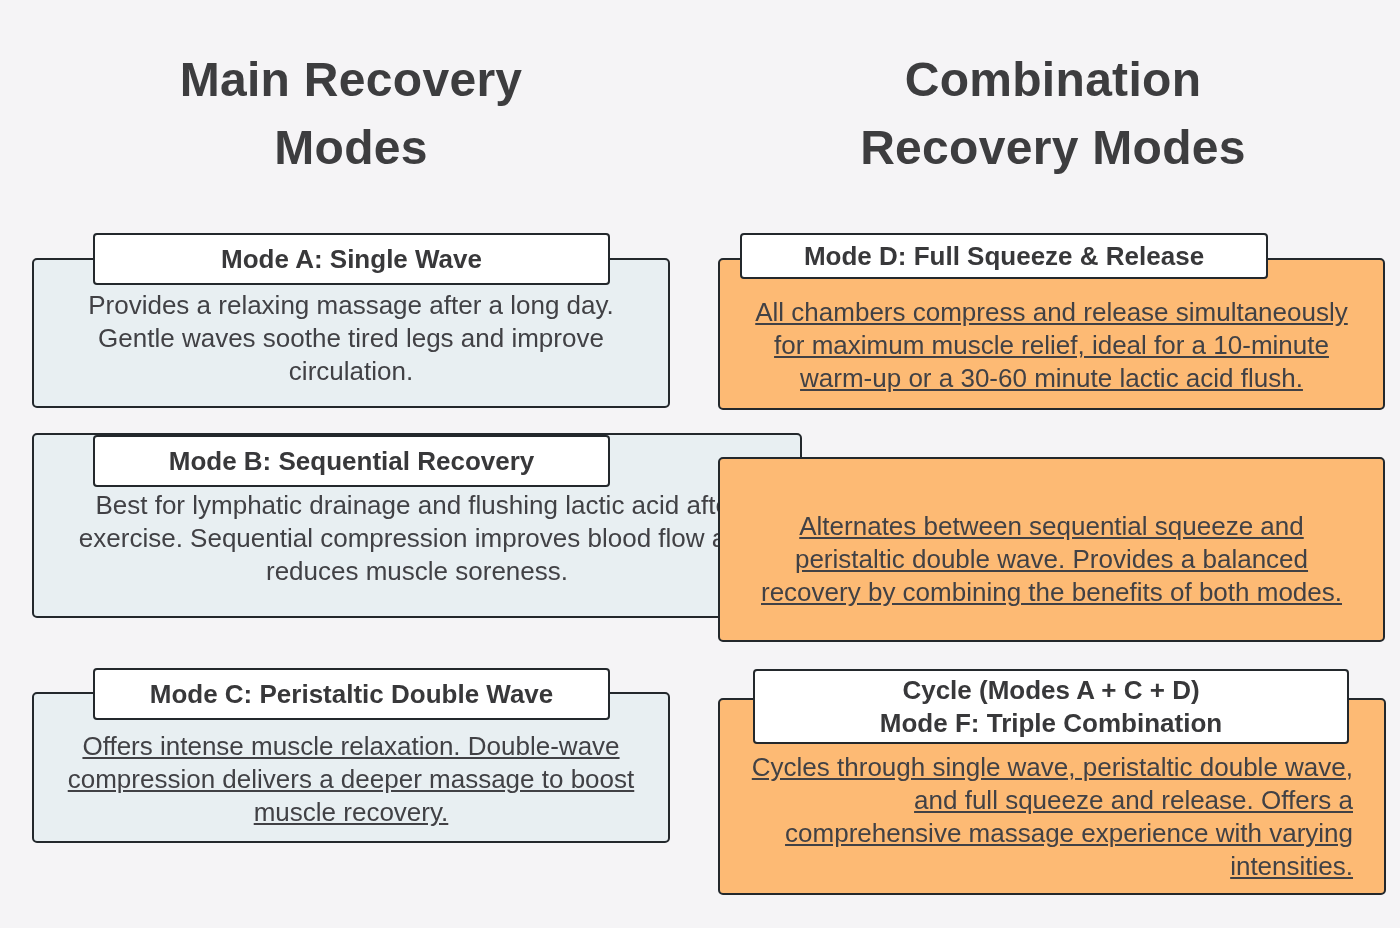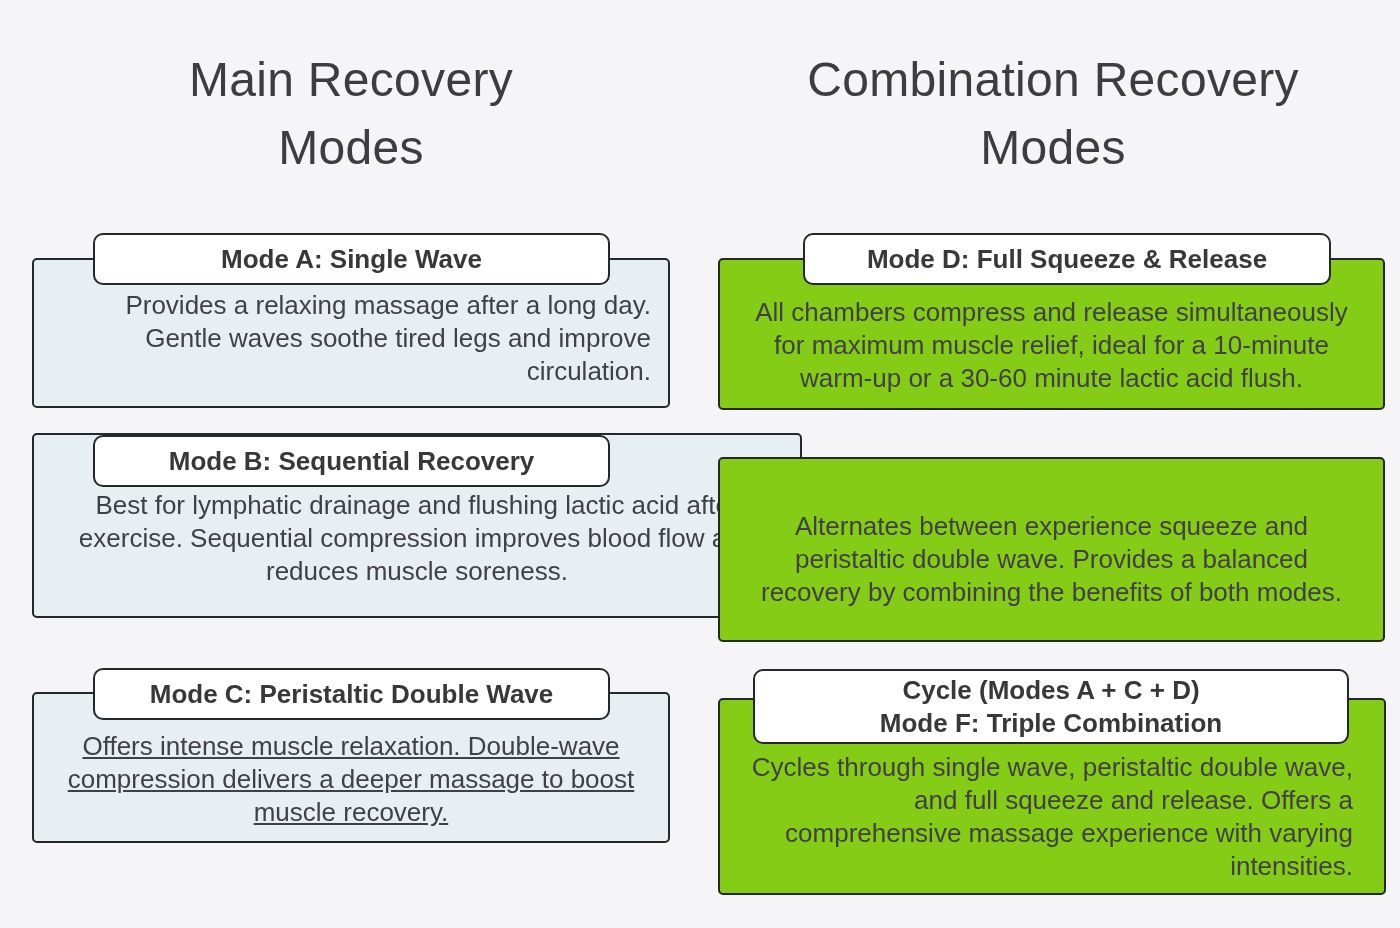--- a/index.html
+++ b/index.html
@@ -8,21 +8,21 @@
     width: 1400px;
     height: 928px;
     background: #f5f4f6;
     font-family: "Liberation Sans", sans-serif;
     overflow: hidden;
   }
   .heading {
     position: absolute;
     text-align: center;
     font-size: 48px;
-    font-weight: 400;
+    font-weight: 700;
     line-height: 68px;
     color: #3d3d3f;
     letter-spacing: 0.3px;
   }
   #heading-left  { left: 141px; top: 46px; width: 420px; }
   #heading-right { left: 803px; top: 46px; width: 500px; }
 
   .body-box {
     position: absolute;
     border: 2px solid #23282c;
@@ -32,50 +32,50 @@
     display: flex;
     flex-direction: column;
     justify-content: center;
     align-items: center;
     text-align: center;
     font-size: 26px;
     line-height: 33px;
     color: #414145;
   }
   .body-box.blue  { background: #e8eff2; }
-  .body-box.white { background: #84cc16; }
+  .body-box.white { background: #fdba74; text-decoration: underline; }
 
   .title-box {
     position: absolute;
     background: #ffffff;
     border: 2px solid #23282c;
-    border-radius: 10px;
+    border-radius: 4px;
     z-index: 2;
     box-sizing: border-box;
     display: flex;
     flex-direction: column;
     justify-content: center;
     align-items: center;
     text-align: center;
     font-size: 26px;
     font-weight: 700;
     color: #38383a;
   }
   .title-box span { display: block; white-space: nowrap; line-height: 33px; }
 
   
   #card-a-title { left: 93px;  top: 233px; width: 517px; height: 52px; }
-  #card-a-body  { left: 32px;  top: 258px; width: 638px; height: 150px; padding: 27px 17px 16px; text-align: right; }
+  #card-a-body  { left: 32px;  top: 258px; width: 638px; height: 150px; padding: 27px 17px 16px; }
   #card-b-title { left: 93px;  top: 435px; width: 517px; height: 52px; }
   #card-b-body  { left: 32px;  top: 433px; width: 770px; height: 185px; padding: 30px 17px 4px; }
   #card-c-title { left: 93px;  top: 668px; width: 517px; height: 52px; }
   #card-c-body  { left: 32px;  top: 692px; width: 638px; height: 151px; padding: 28px 17px 4px; text-decoration: underline; }
 
   
-  #card-d-title { left: 803px; top: 233px; width: 528px; height: 52px; }
+  #card-d-title { left: 740px; top: 233px; width: 528px; height: 46px; }
   #card-d-body  { left: 718px; top: 258px; width: 667px; height: 152px; padding: 27px 31px 4px; }
   #card-e-title { left: 753px; top: 435px; width: 595px; height: 52px; }
   #card-e-body  { left: 718px; top: 457px; width: 667px; height: 185px; padding: 30px 31px 10px; }
   #card-f-title { left: 753px; top: 669px; width: 596px; height: 75px; }
   #card-f-body  { left: 718px; top: 698px; width: 668px; height: 197px; padding: 46px 31px 6px; text-align: right; }
 </style>
 </head>
 <body>
 
 <div class="page">
@@ -106,21 +106,21 @@
   <div class="heading" id="heading-right">Combination Recovery Modes</div>
 
   <div class="title-box" id="card-d-title">
     <span>Mode D: Full Squeeze &amp; Release</span>
   </div>
   <div class="body-box white" id="card-d-body">
     <div>All chambers compress and release simultaneously for maximum muscle relief, ideal for a 10-minute warm-up or a 30-60 minute lactic acid flush.</div>
   </div>
 
   <div class="body-box white" id="card-e-body">
-    <div>Alternates between experience squeeze and peristaltic double wave. Provides a balanced recovery by combining the benefits of both modes.</div>
+    <div>Alternates between sequential squeeze and peristaltic double wave. Provides a balanced recovery by combining the benefits of both modes.</div>
   </div>
 
   <div class="title-box" id="card-f-title">
     <span>Cycle (Modes A + C + D)</span>
     <span>Mode F: Triple Combination</span>
   </div>
   <div class="body-box white" id="card-f-body">
     <div>Cycles through single wave, peristaltic double wave, and full squeeze and release. Offers a comprehensive massage experience with varying intensities.</div>
   </div>
 

